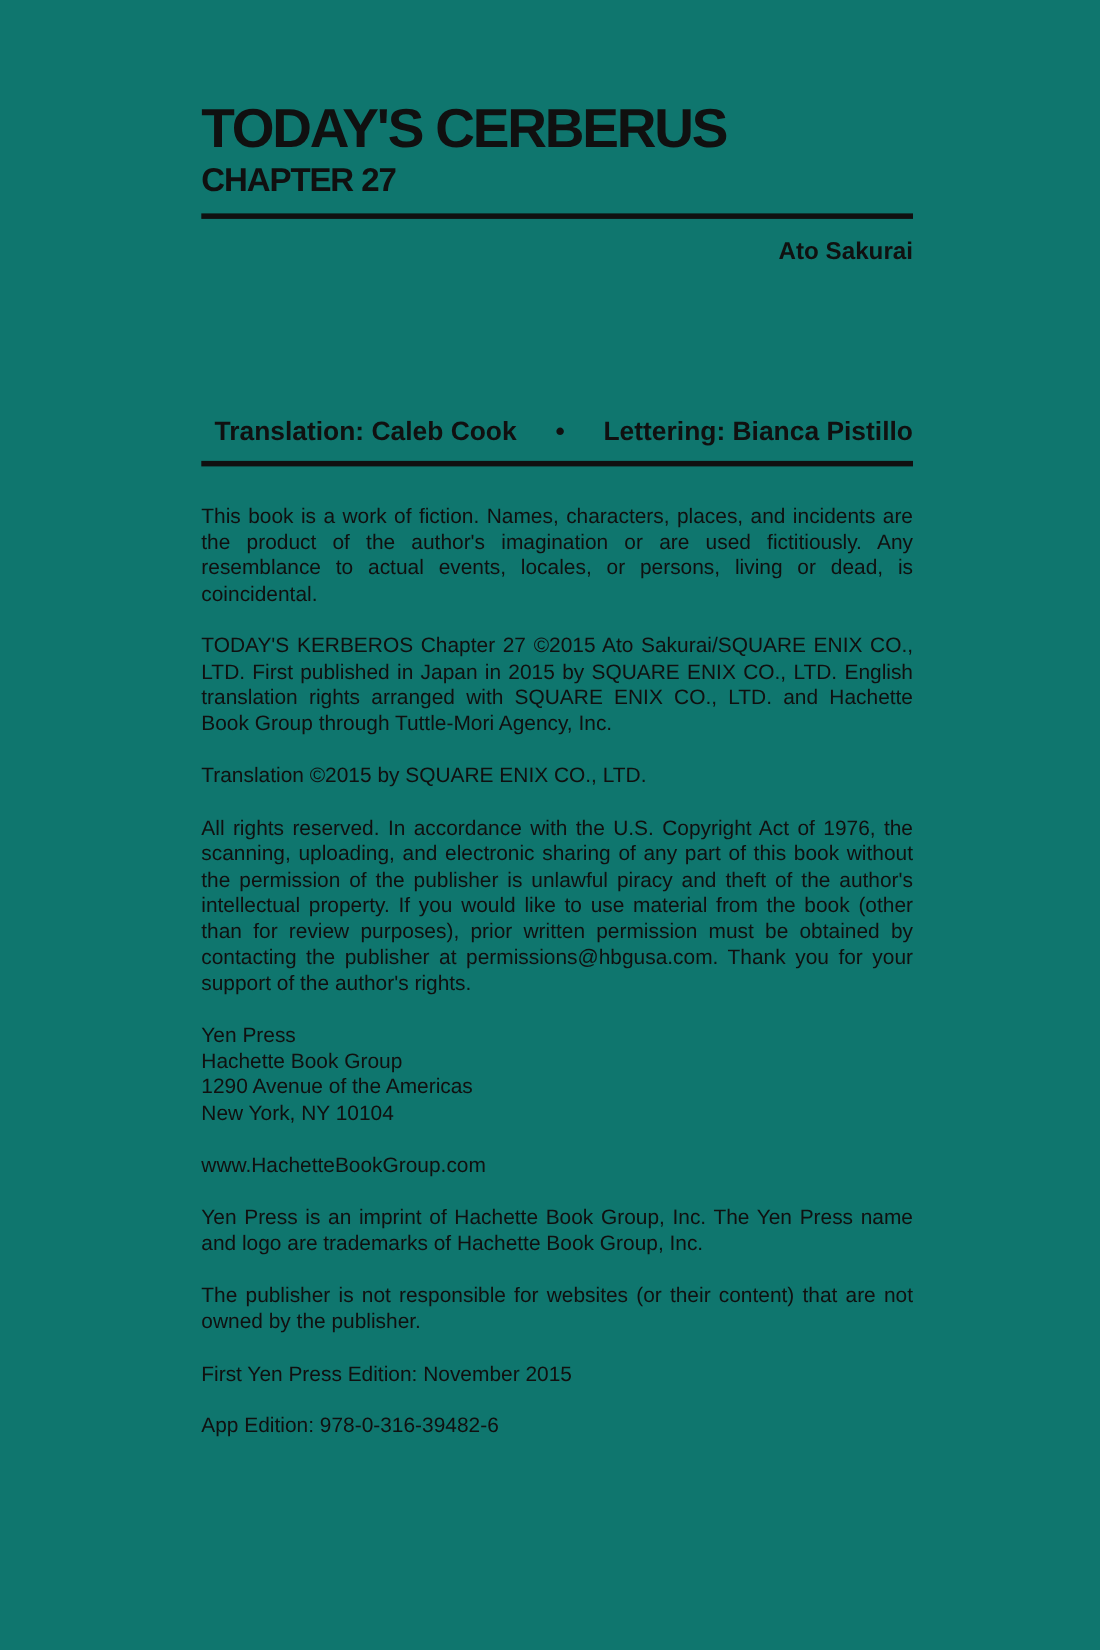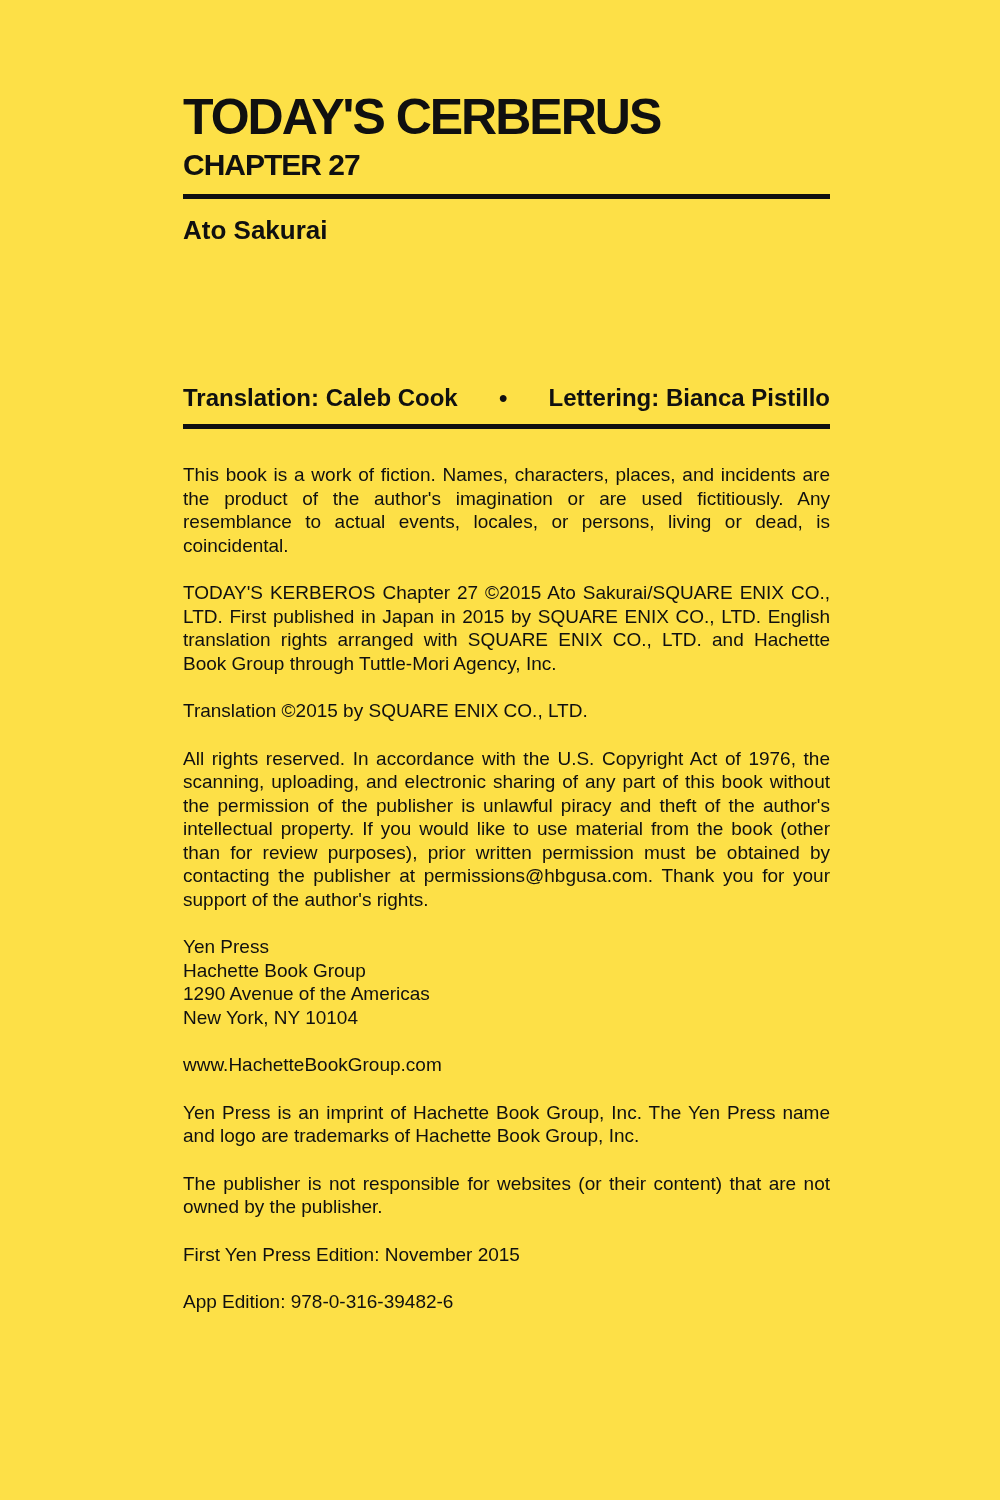--- a/index.html
+++ b/index.html
@@ -5,21 +5,21 @@
   * { margin: 0; padding: 0; box-sizing: border-box; }
   html, body {
     width: 1000px;
     background: #ffffff;
     font-family: "Liberation Sans", sans-serif;
   }
   .page {
     position: relative;
     width: 1000px;
     height: 1500px;
-    background: #fde047;
+    background: #0f766e;
     color: #0d0d0d;
     padding: 92px 170px 0 183px;
     overflow: hidden;
   }
   .title {
     font-size: 50px;
     font-weight: bold;
     letter-spacing: -2px;
     line-height: 1.0;
     color: #101010;
@@ -32,33 +32,34 @@
     color: #101010;
   }
   .rule {
     height: 5px;
     background: #101010;
     border: none;
     margin-top: 12px;
   }
   .author {
     margin-top: 16px;
-    font-size: 26px;
+    font-size: 22px;
     font-weight: bold;
-    text-align: left;
+    text-align: right;
     color: #101010;
   }
   .credits-row {
     margin-top: 138px;
     display: flex;
     justify-content: space-between;
     align-items: baseline;
     font-size: 24px;
     font-weight: bold;
     color: #101010;
+    margin-left: 12px;
   }
   .credits-rule { margin-top: 12px; }
   .body-copy {
     margin-top: 34px;
     font-size: 19px;
     font-weight: normal;
     line-height: 23.5px;
     color: #101010;
   }
   .para {

